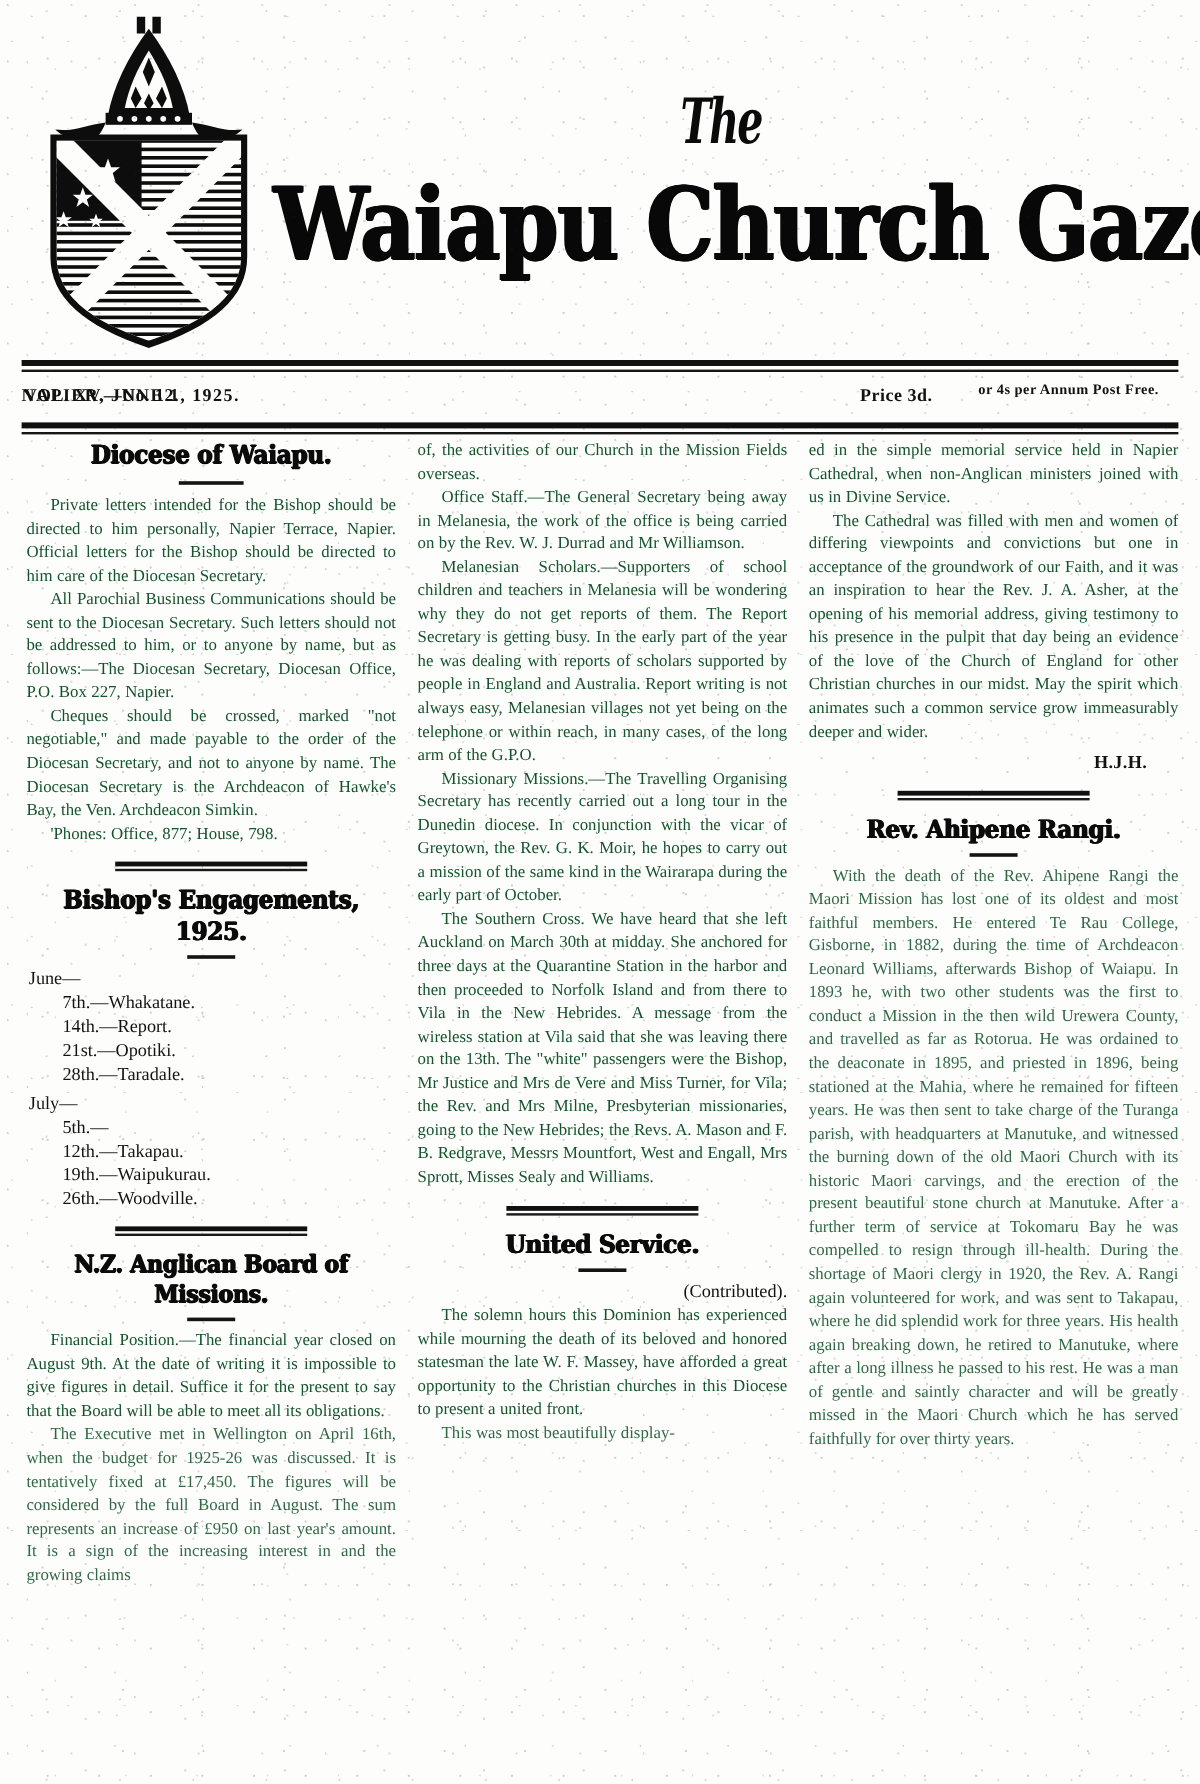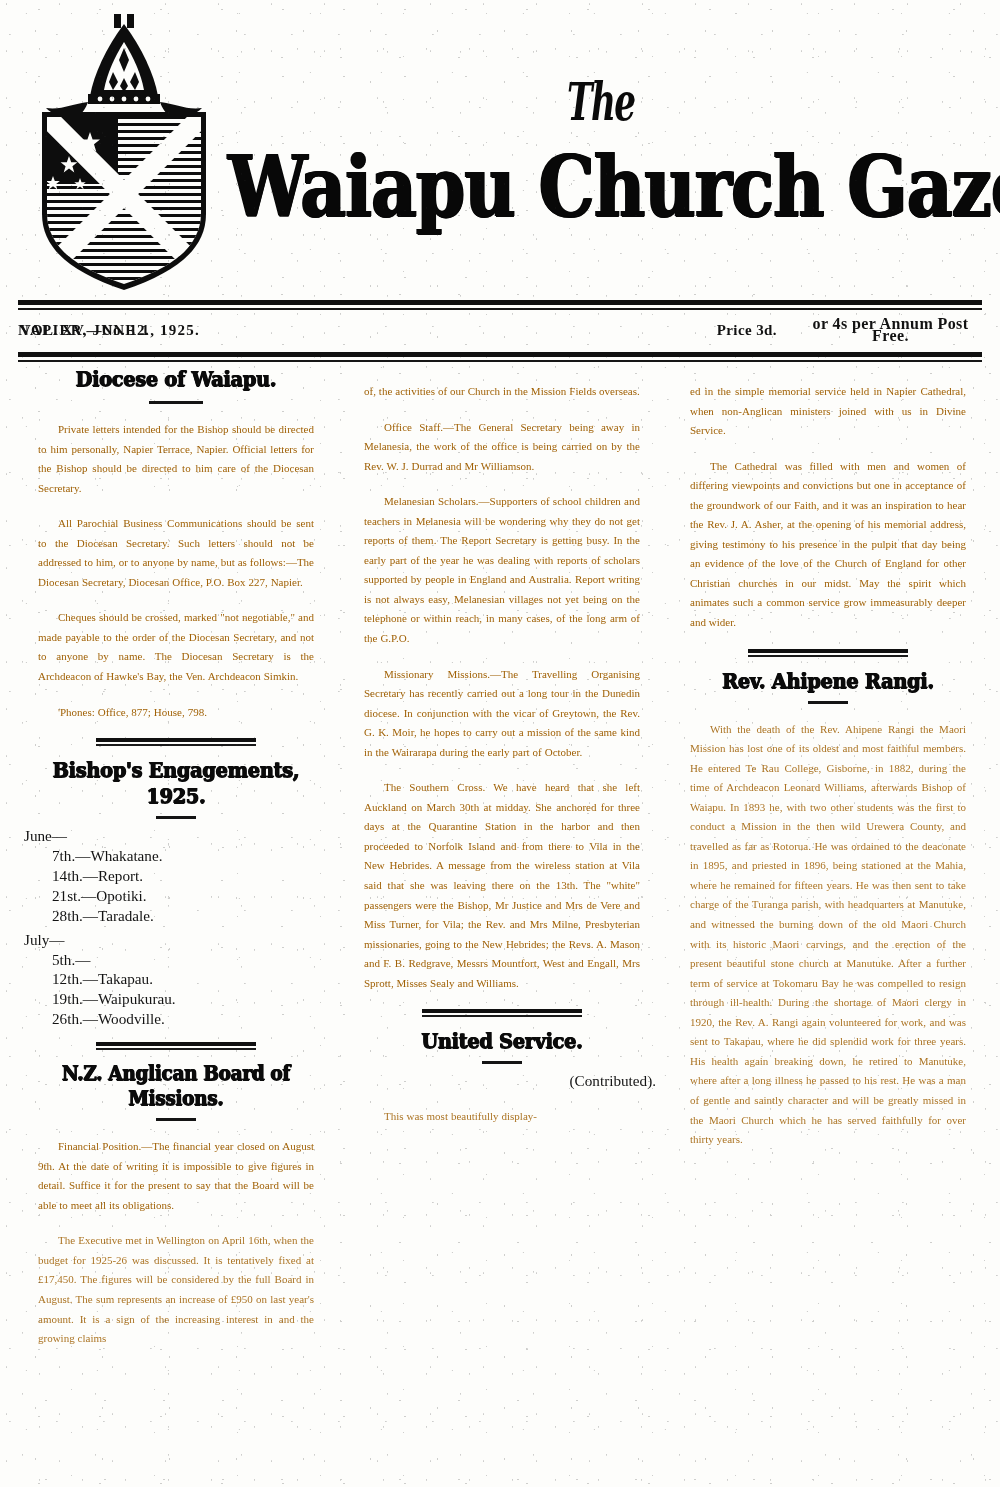--- a/index.html
+++ b/index.html
@@ -136,21 +136,21 @@
     position: absolute;
     right: 205px;
     top: 4px;
   }
   #dateline .dl-annum {
     position: absolute;
     right: 4px;
     top: 0px;
     width: 175px;
     text-align: center;
-    font-size: 16px;
+    font-size: 12px;
     font-weight: 700;
     line-height: 12px;
   }
 
   
   #columns {
     position: absolute;
     left: 0;
     top: 366px;
     width: 1000px;
@@ -193,27 +193,27 @@
 
   .sect-rule {
     margin: 13px auto 11px auto;
     width: 160px;
   }
   .sect-rule .a { height: 4px; background: #101010; }
   .sect-rule .b { height: 2px; background: #1a1a1a; margin-top: 2px; }
 
   
   p.body {
-    margin: 16px;
+    margin: 0;
     font-family: "Liberation Serif", serif;
-    font-size: 11px;
+    font-size: 14px;
     line-height: 19.55px;
     text-align: justify;
     text-indent: 20px;
-    color: #a16207;
+    color: #14532d;
     word-spacing: 0.2px;
     hyphens: manual;
   }
   p.body.cont { text-indent: 0; }
   p.contributed {
     margin: 0 0 1px 0;
     font-family: "Liberation Serif", serif;
     font-size: 15.2px;
     line-height: 19.55px;
     text-align: right;
@@ -410,27 +410,29 @@
 
       <div class="sect-rule">
           <div class="a"></div>
           <div class="b"></div>
         </div>
 
       <div class="sect-head">United Service.</div>
       <div class="dash-short tiny"></div>
 
       <p class="contributed">(Contributed).</p>
+      <p class="body">The solemn hours this Dominion has experienced while mourning the death of its beloved and honored statesman the late W. F. Massey, have afforded a great opportunity to the Christian churches in this Diocese to present a united front.</p>
       <p class="body faded-last">This was most beautifully display-</p>
     </div>
 
     <div class="col" id="col-3">
 
       <p class="body cont">ed in the simple memorial service held in Napier Cathedral, when non-Anglican ministers joined with us in Divine Service.</p>
       <p class="body">The Cathedral was filled with men and women of differing viewpoints and convictions but one in acceptance of the groundwork of our Faith, and it was an inspiration to hear the Rev. J. A. Asher, at the opening of his memorial address, giving testimony to his presence in the pulpit that day being an evidence of the love of the Church of England for other Christian churches in our midst. May the spirit which animates such a common service grow immeasurably deeper and wider.</p>
+      <p class="signoff">H.J.H.</p>
 
       <div class="sect-rule">
           <div class="a"></div>
           <div class="b"></div>
         </div>
 
       <div class="sect-head">Rev. Ahipene Rangi.</div>
       <div class="dash-short tiny"></div>
 
       <p class="body faded-last">With the death of the Rev. Ahipene Rangi the Maori Mission has lost one of its oldest and most faithful members. He entered Te Rau College, Gisborne, in 1882, during the time of Archdeacon Leonard Williams, afterwards Bishop of Waiapu. In 1893 he, with two other students was the first to conduct a Mission in the then wild Urewera County, and travelled as far as Rotorua. He was ordained to the deaconate in 1895, and priested in 1896, being stationed at the Mahia, where he remained for fifteen years. He was then sent to take charge of the Turanga parish, with headquarters at Manutuke, and witnessed the burning down of the old Maori Church with its historic Maori carvings, and the erection of the present beautiful stone church at Manutuke. After a further term of service at Tokomaru Bay he was compelled to resign through ill-health. During the shortage of Maori clergy in 1920, the Rev. A. Rangi again volunteered for work, and was sent to Takapau, where he did splendid work for three years. His health again breaking down, he retired to Manutuke, where after a long illness he passed to his rest. He was a man of gentle and saintly character and will be greatly missed in the Maori Church which he has served faithfully for over thirty years.</p>

